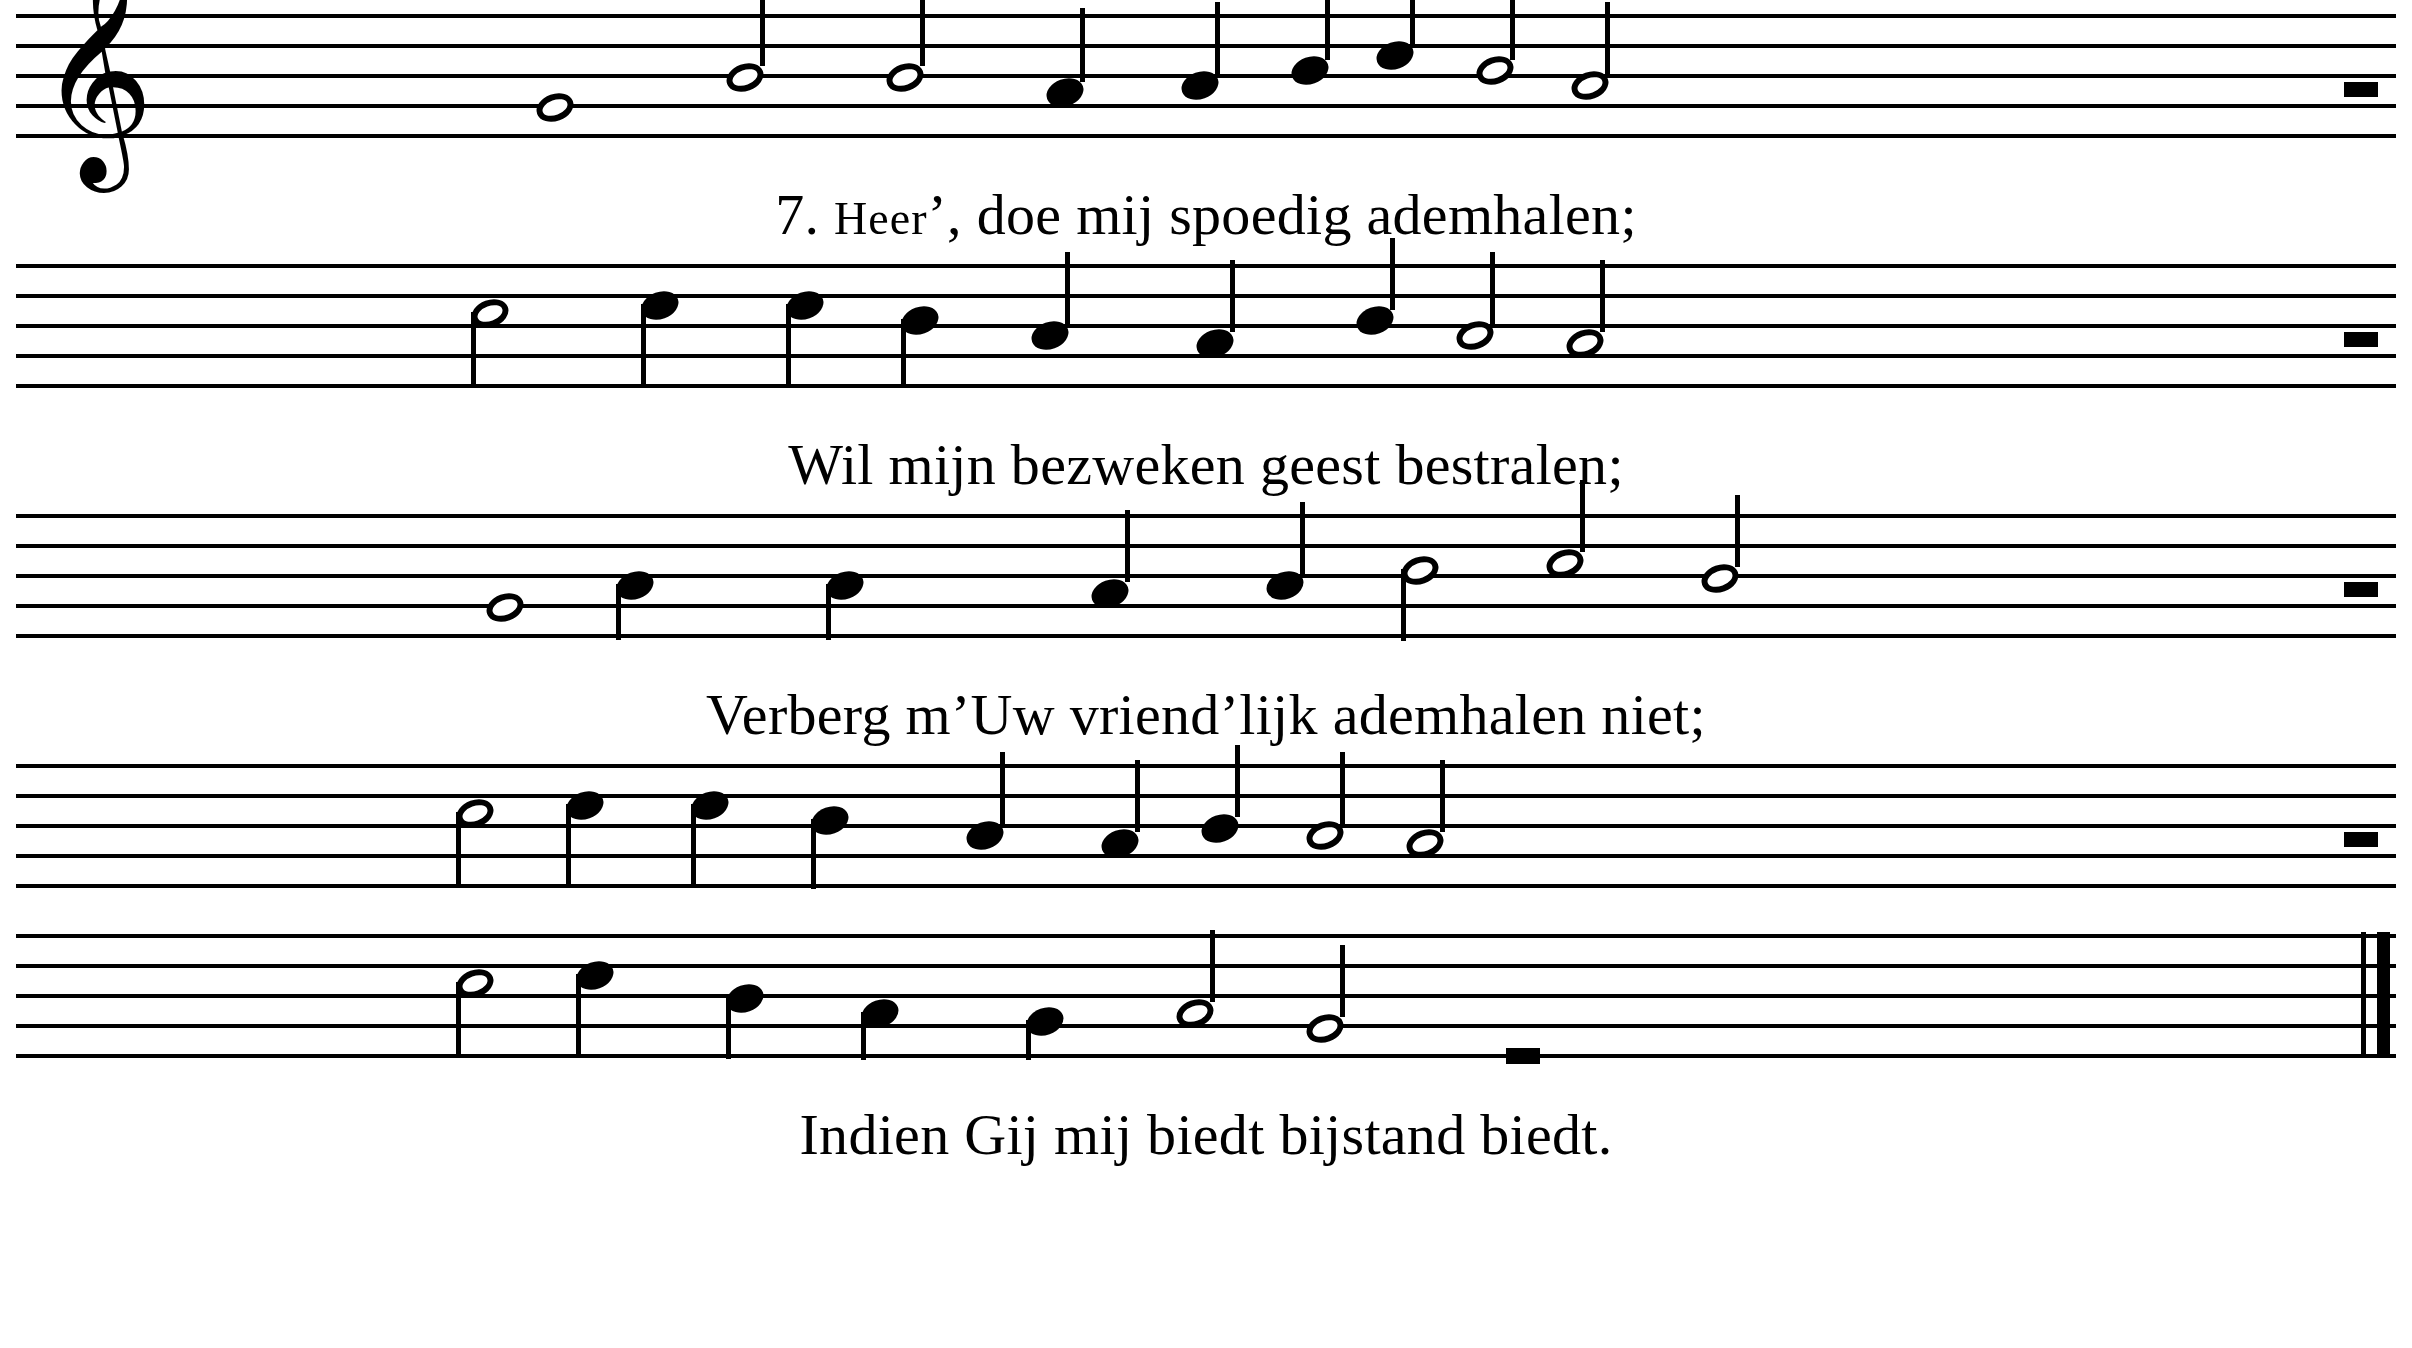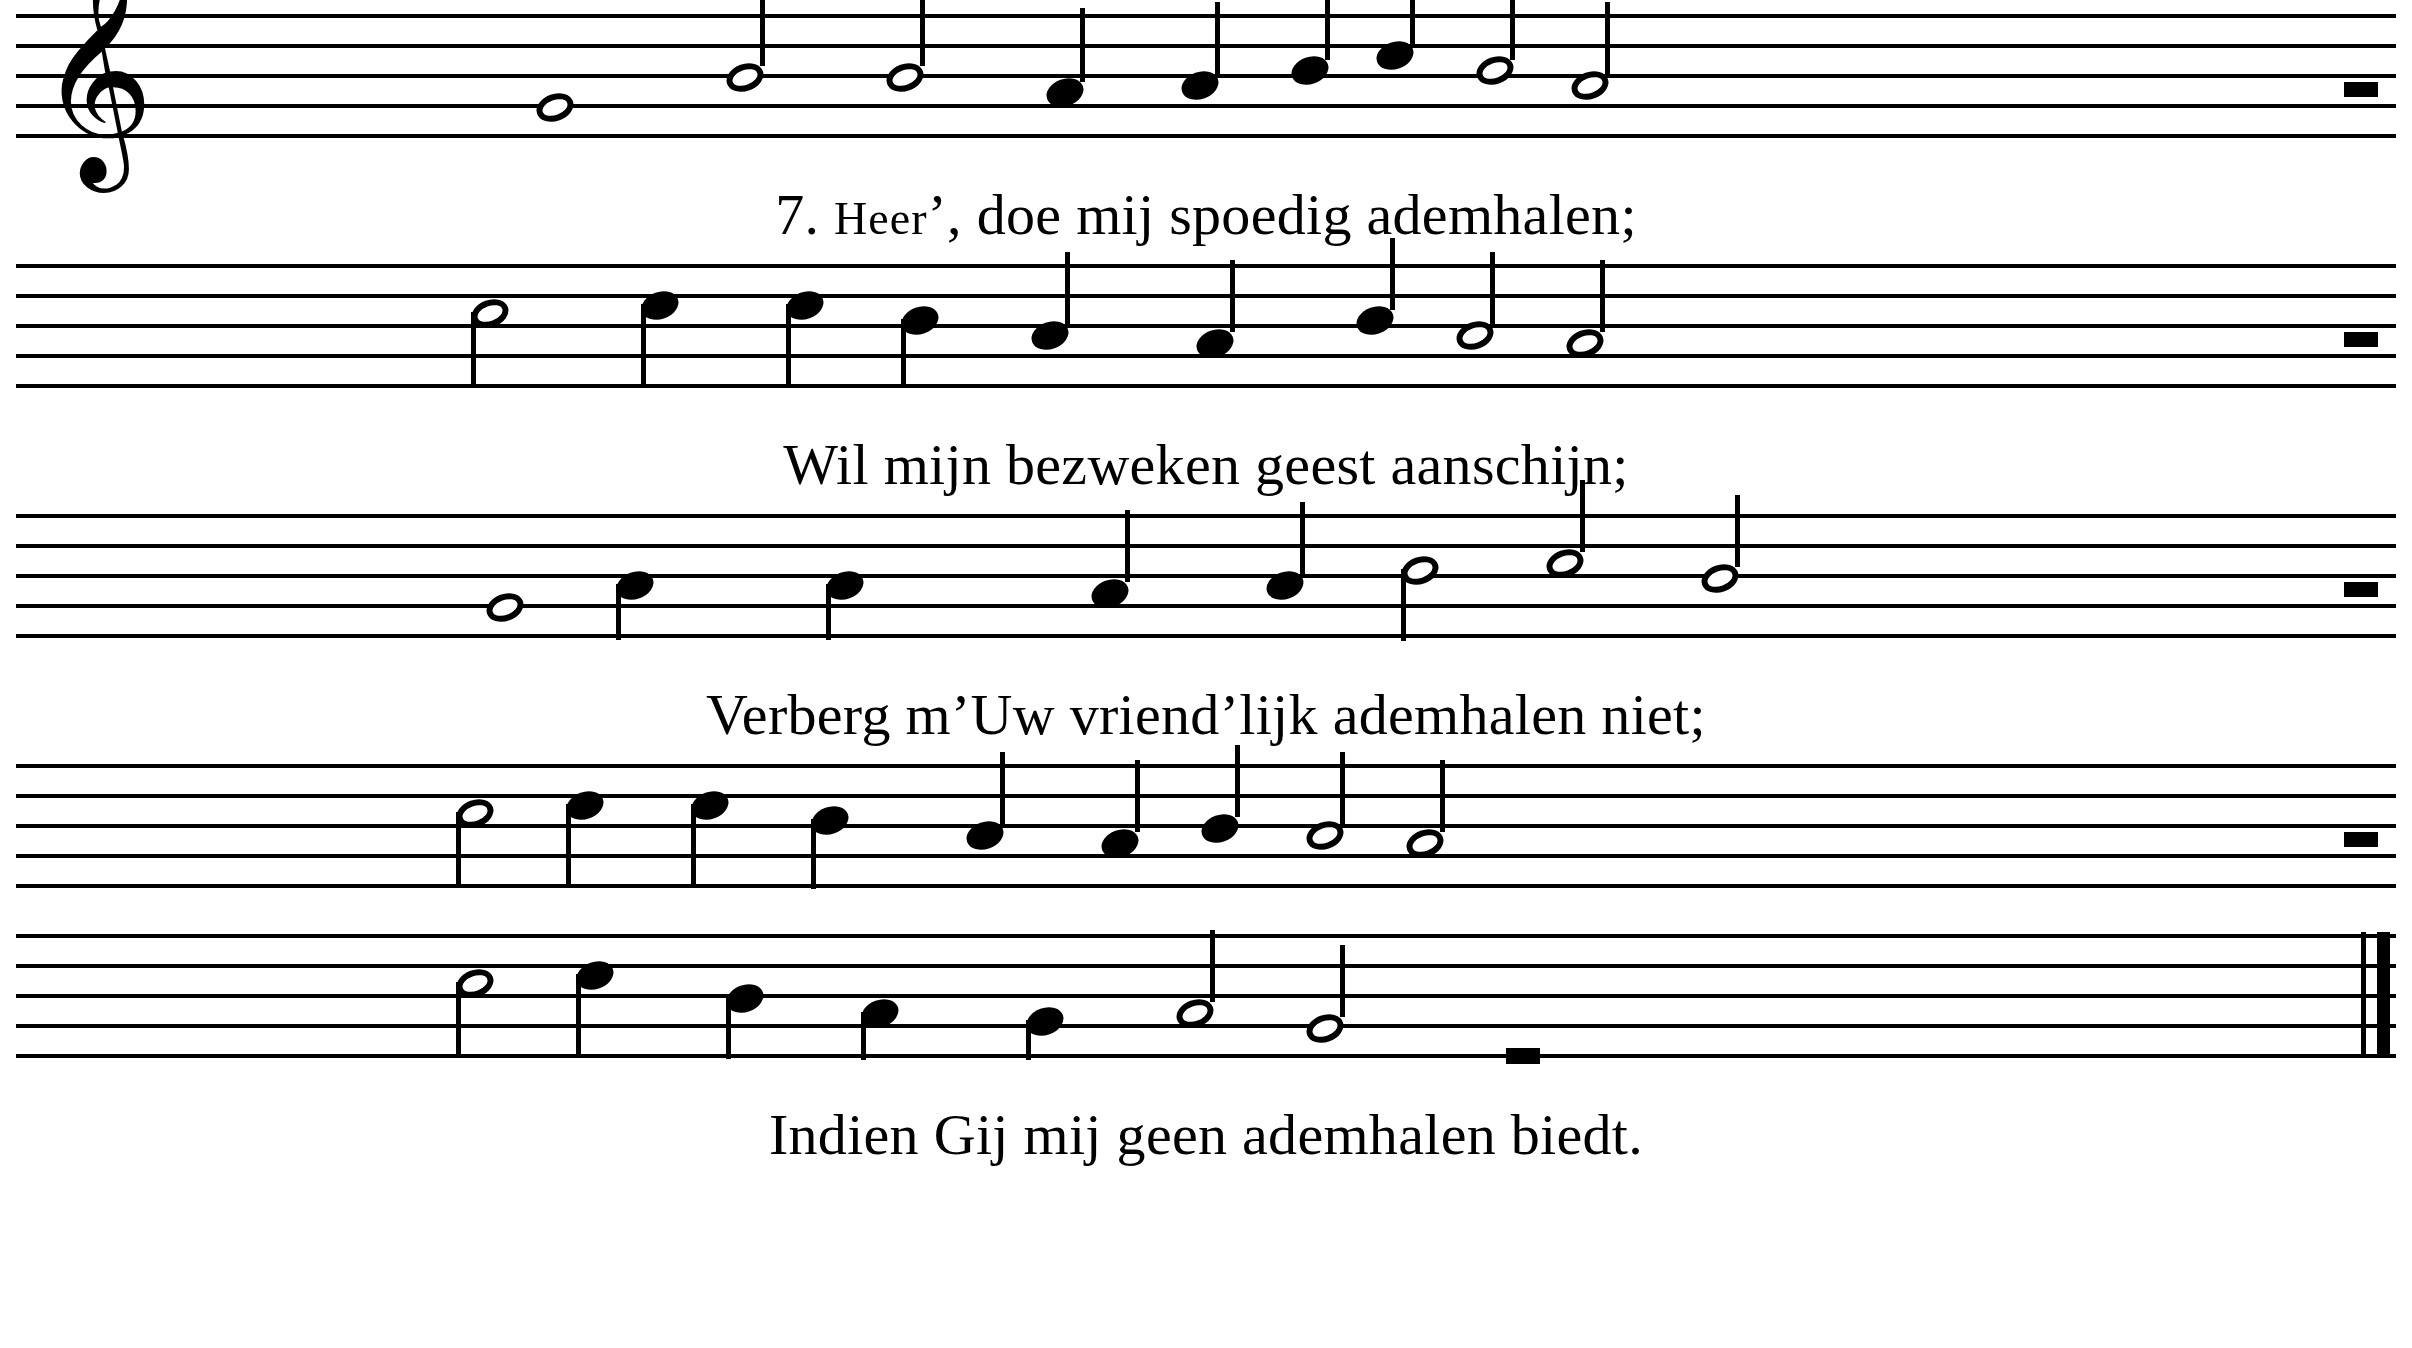--- a/index.html
+++ b/index.html
@@ -201,21 +201,21 @@
       <div class="stem" style="left:1374px; top:-12px; height:72px;"></div>
 
       <div class="note half" style="left:1440px; top:72px;"></div>
       <div class="stem" style="left:1474px; top:2px; height:72px;"></div>
 
       <div class="note half" style="left:1550px; top:80px;"></div>
       <div class="stem" style="left:1584px; top:10px; height:72px;"></div>
 
       <div class="endmark" style="right:18px; top:82px;"></div>
     </div>
-    <div class="lyric">Wil mijn bezweken geest aanschijn;</div>
+    <div class="lyric">Wil mijn bezweken geest bestralen;</div>
   </div>
 
   <div class="system">
     <div class="staff">
       <div class="line l1"></div>
       <div class="line l2"></div>
       <div class="line l3"></div>
       <div class="line l4"></div>
       <div class="line l5"></div>
 
@@ -313,16 +313,16 @@
       <div class="stem" style="left:1194px; top:10px; height:72px;"></div>
 
       <div class="note half" style="left:1290px; top:95px;"></div>
       <div class="stem" style="left:1324px; top:25px; height:72px;"></div>
 
       <div class="fermata-box" style="left:1490px; top:128px;"></div>
 
       <div class="barline-final" style="right:30px;"></div>
       <div class="barline-final thick" style="right:6px;"></div>
     </div>
-    <div class="lyric">Indien Gij mij geen ademhalen biedt.</div>
+    <div class="lyric">Indien Gij mij biedt bijstand biedt.</div>
   </div>
 
 </div>
 
 </body></html>

